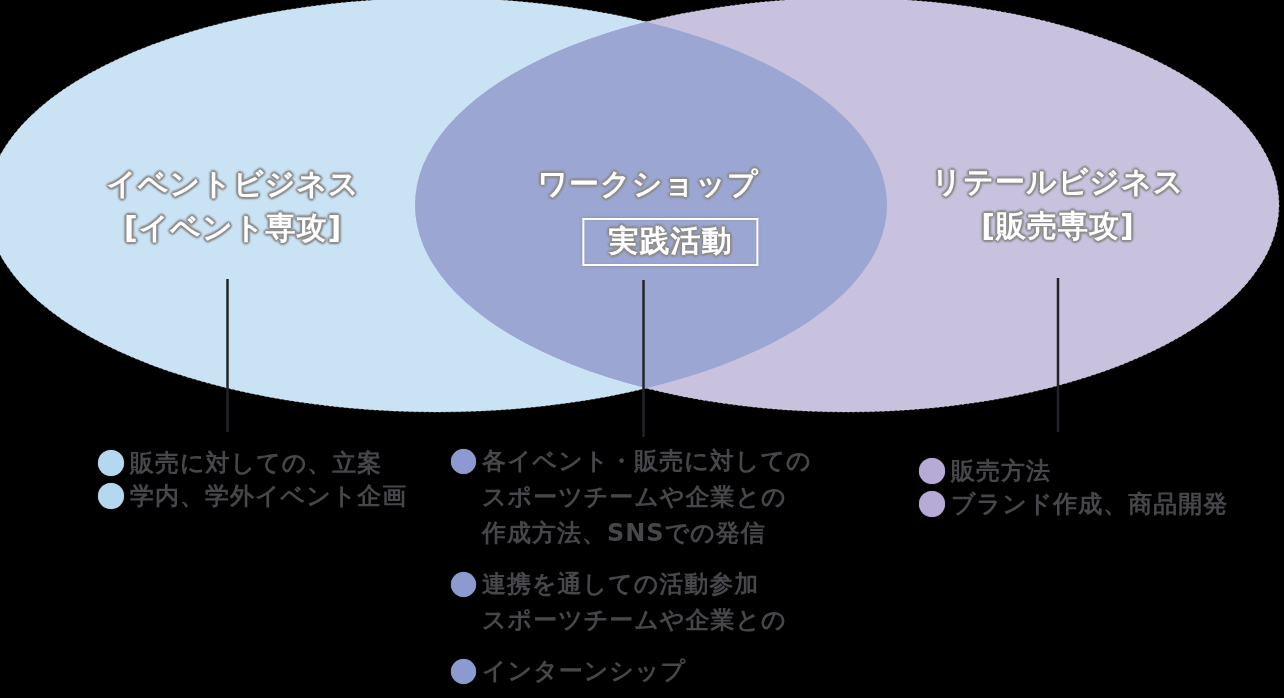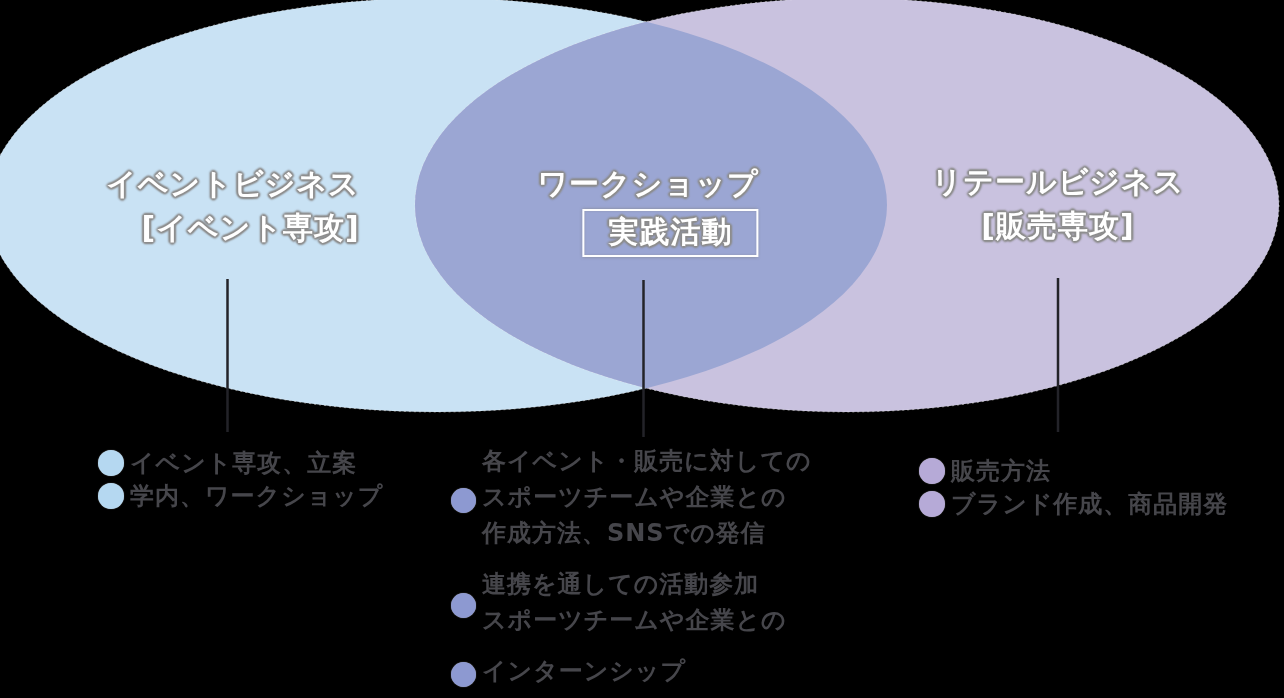--- a/index.html
+++ b/index.html
@@ -32,38 +32,38 @@
     letter-spacing: 1px;
     line-height: 44px;
     text-shadow:
       -2px 0 2px #8d8d8d, 2px 0 2px #8d8d8d,
       0 -2px 2px #8d8d8d, 0 2px 2px #8d8d8d,
       -1px -1px 2px #8d8d8d, 1px 1px 2px #8d8d8d,
       -1px 1px 2px #8d8d8d, 1px -1px 2px #8d8d8d;
   }
   .badge-box {
     display: inline-block;
-    margin-top: 3px;
+    margin-top: 12px;
     border: 2px solid #ffffff;
     padding: 2px 24px 4px 24px;
     line-height: 38px;
     box-shadow: 0 0 3px rgba(130,130,130,.85), inset 0 0 2px rgba(130,130,130,.5);
   }
   
   .list {
     position: absolute;
     color: #46464b;
     font-weight: bold;
     font-size: 24px;
     letter-spacing: 1px;
     text-shadow: 1px 1px 2px rgba(0,0,0,.9), 0 0 2px rgba(0,0,0,.8);
   }
   .list .row {
     display: flex;
-    align-items: center;
+    align-items: flex-start;
   }
   .list-lr .row {
     height: 33px;
     align-items: center;
   }
   .bullet {
     flex: 0 0 auto;
     width: 26px;
     height: 26px;
     border-radius: 50%;
@@ -88,43 +88,43 @@
     <ellipse cx="437" cy="205" rx="450" ry="207" fill="#c9e2f4" stroke="rgba(240,240,240,0.55)" stroke-width="1" stroke-dasharray="2,3"></ellipse>
     <ellipse cx="847" cy="205" rx="432" ry="207" fill="#c9c2df" stroke="rgba(240,240,240,0.55)" stroke-width="1" stroke-dasharray="2,3"></ellipse>
     <g clip-path="url(#clip-right)">
       <ellipse cx="437" cy="205" rx="450" ry="207" fill="#9ba6d3"></ellipse>
     </g>
     <line class="connector" x1="227.5" y1="279" x2="227.5" y2="432" stroke="#232329" stroke-width="2.5"></line>
     <line class="connector" x1="643.5" y1="280" x2="643.5" y2="437" stroke="#232329" stroke-width="2.5"></line>
     <line class="connector" x1="1058" y1="278" x2="1058" y2="432" stroke="#232329" stroke-width="2.5"></line>
   </svg>
 
-  <div class="circle-label" style="left:233px; top:162px;text-align:right;">
+  <div class="circle-label" style="left:233px; top:162px;">
     <div>イベントビジネス</div>
     <div>[イベント専攻]</div>
   </div>
 
   <div class="circle-label" style="left:648px; top:162px;text-align:right;">
     <div>ワークショップ</div>
     <div class="badge-box">実践活動</div>
   </div>
 
   <div class="circle-label" style="left:1058px; top:160px;">
     <div>リテールビジネス</div>
     <div>[販売専攻]</div>
   </div>
 
   <div class="list list-lr" style="left:98px; top:446px;">
     <div class="row">
       <span class="bullet" style="background: rgb(181, 216, 241);"></span>
-      <span>イベント専攻、立案</span>
+      <span>販売に対しての、立案</span>
     </div>
     <div class="row">
       <span class="bullet" style="background: rgb(181, 216, 241);"></span>
-      <span>学内、ワークショップ</span>
+      <span>学内、学外イベント企画</span>
     </div>
   </div>
 
   <div class="list list-center" style="left:451px; top:443px;">
     <div class="row">
       <span class="bullet" style="background: rgb(141, 153, 209);"></span>
       <div class="lines">
         <div>各イベント・販売に対しての</div>
         <div>スポーツチームや企業との</div>
         <div>作成方法、SNSでの発信</div>

